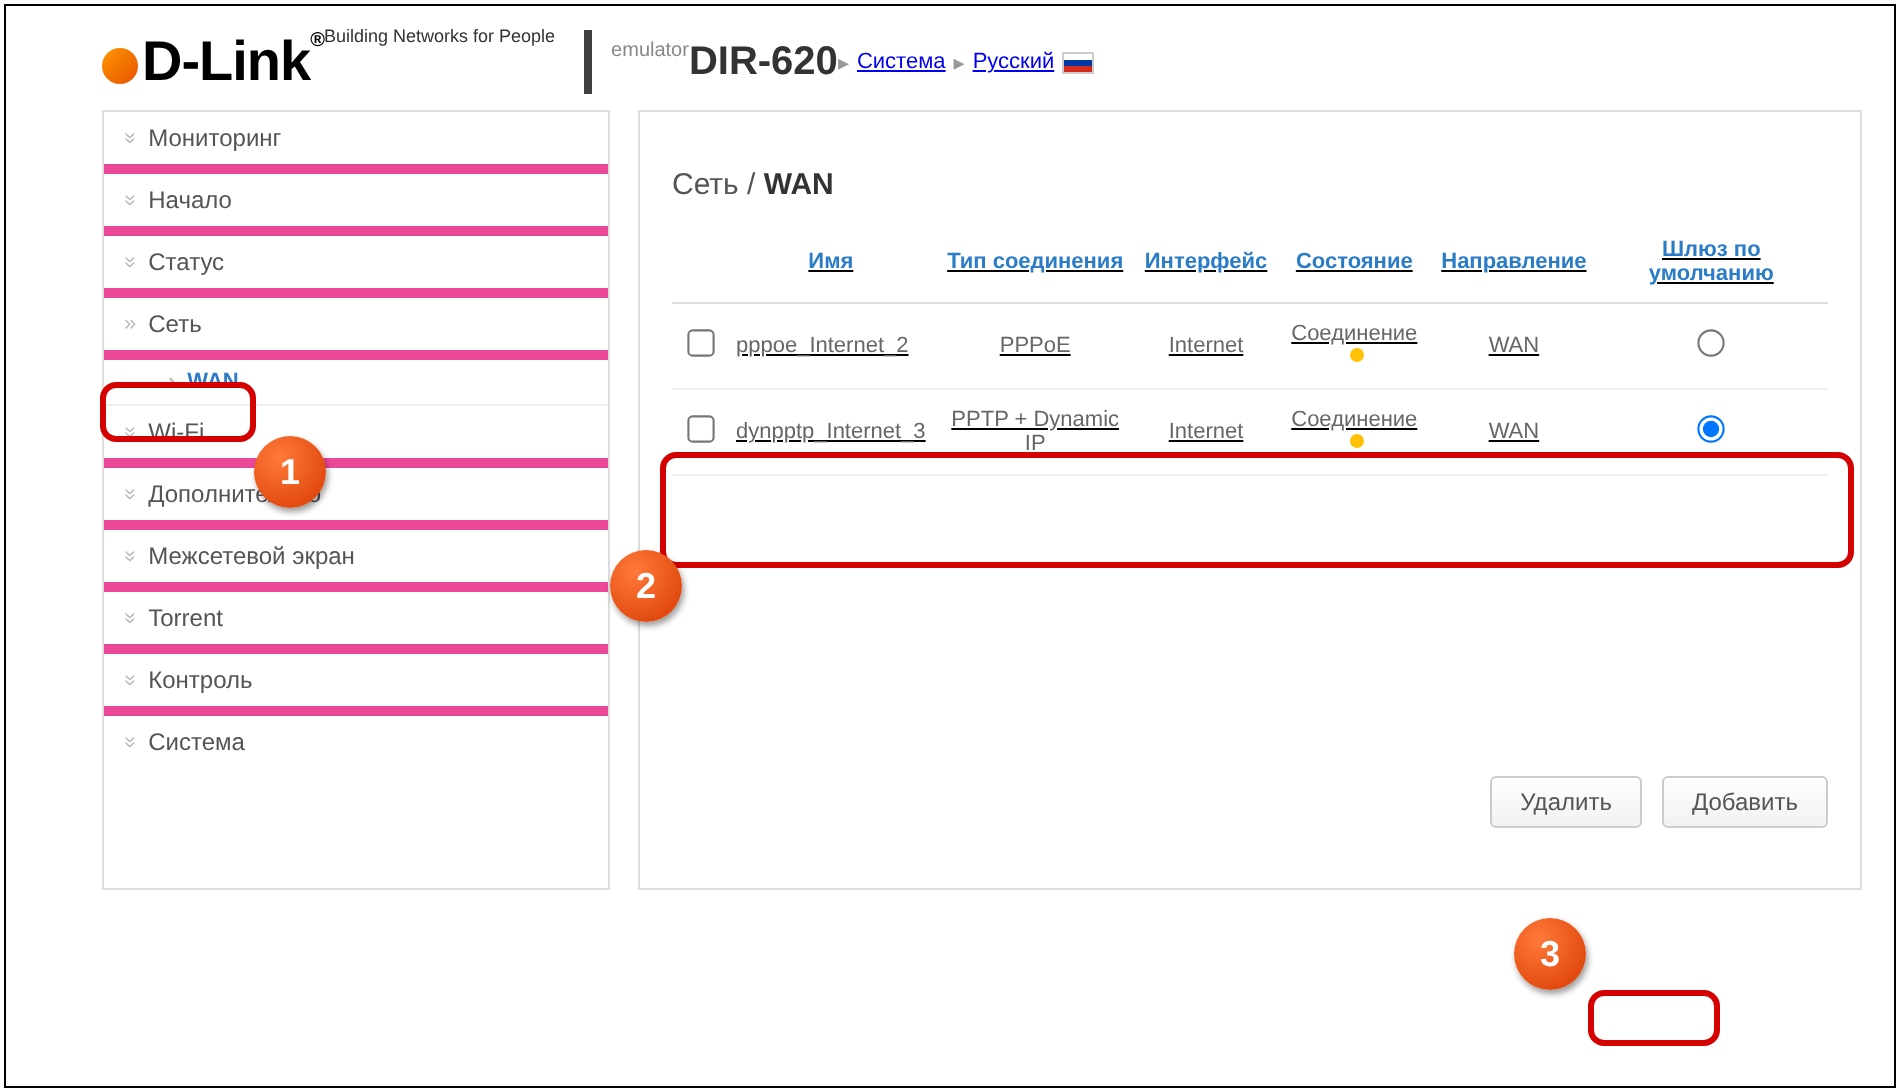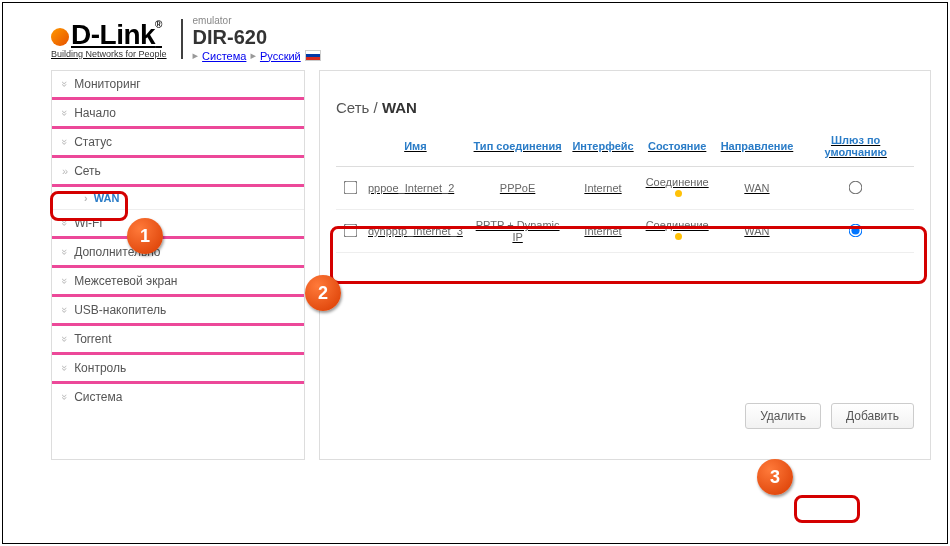--- a/index.html
+++ b/index.html
@@ -1,32 +1,32 @@
 <!DOCTYPE html>
 <html><head>
 <meta charset="utf-8">
 <style>
 * { box-sizing: border-box; margin: 0; padding: 0; }
 body { font-family: Arial, sans-serif; font-size: 12px; background: #fff; width: 950px; height: 546px; overflow: hidden; }
 .frame { border: 1px solid #000; width: 946px; height: 542px; margin: 2px; position: relative; background: #fff; }
 .header { display: flex; align-items: center; padding: 12px 0 8px 48px; }
-.logo { display: flex; flex-direction: column; border-right: 2px solid #404040; padding-right: 14px; margin-right: 10px; text-decoration: underline; }
+.logo { display: flex; flex-direction: row; border-right: 4px solid #404040; padding-right: 14px; margin-right: 10px; }
 .logo-main { font-size: 28px; font-weight: 900; color: #000; letter-spacing: -0.5px; font-family: Arial, sans-serif; }
 .logo-main::before { content: ''; display: inline-block; width: 18px; height: 18px; background: linear-gradient(135deg,#ff9800,#e65100); border-radius: 50%; margin-right: 2px; vertical-align: -2px; }
 .logo-sub { font-size: 9px; color: #333; margin-top: -2px; }
 .logo .r { font-size: 10px; vertical-align: top; }
-.model-block { display: flex; flex-direction: column; }
+.model-block { display: flex; flex-direction: row; }
 .emu { font-size: 10px; color: #888; }
 .model { font-size: 20px; font-weight: bold; color: #333; }
 .crumbs { font-size: 11px; color: #2a7cc7; display: flex; align-items: center; gap: 4px; }
 .crumbs .arrow { color: #999; }
 .flag { display: inline-block; width: 16px; height: 11px; background: linear-gradient(to bottom, #fff 0 33%, #0039a6 33% 66%, #d52b1e 66% 100%); border: 1px solid #ccc; vertical-align: -1px; }
 .content { display: flex; gap: 14px; padding: 0 16px 0 48px; }
 .sidebar { width: 254px; border: 1px solid #ddd; }
-.sidebar-item { padding: 6px 10px; border-bottom: 3px solid #ec4899; font-size: 12px; color: #555; cursor: pointer; display: flex; align-items: center; }
+.sidebar-item { padding: 6px 10px; border-bottom: 5px solid #ec4899; font-size: 12px; color: #555; cursor: pointer; display: flex; align-items: center; }
 .sidebar-item:last-child { border-bottom: none; }
 .sidebar-item::before { content: '»'; color: #bbb; margin-right: 6px; font-size: 11px; transform: rotate(90deg); display: inline-block; }
 .sidebar-item.open::before { transform: none; content: '»'; }
 .sidebar-sub { padding: 5px 10px 5px 32px; border-bottom: 1px solid #eee; font-size: 11px; color: #555; cursor: pointer; }
 .sidebar-sub::before { content: '›'; color: #bbb; margin-right: 6px; }
 .sidebar-sub.active { color: #2a7cc7; font-weight: bold; }
 .main { flex: 1; border: 1px solid #ddd; padding: 12px 16px; position: relative; min-height: 390px; }
 .search-row { display: flex; align-items: center; border-bottom: 1px solid #eee; padding: 4px 0 10px; }
 .search-input { flex: 1; border: none; outline: none; font-size: 13px; color: #999; font-style: italic; }
 .search-icon { color: #999; font-size: 16px; }
@@ -74,21 +74,20 @@
   <div class="content">
     <div class="sidebar">
       <div class="sidebar-item">Мониторинг</div>
       <div class="sidebar-item">Начало</div>
       <div class="sidebar-item">Статус</div>
       <div class="sidebar-item open">Сеть</div>
       <div class="sidebar-sub active">WAN</div>
       <div class="sidebar-item">Wi-Fi</div>
       <div class="sidebar-item">Дополнительно</div>
       <div class="sidebar-item">Межсетевой экран</div>
-      <div class="sidebar-item">USB-накопитель</div>
       <div class="sidebar-item">Torrent</div>
       <div class="sidebar-item">Контроль</div>
       <div class="sidebar-item">Система</div>
     </div>
 
     <div class="main">
       <div class="breadcrumb">
         <span>Сеть</span><span> / </span><b>WAN</b>
       </div>
       <table class="table">

